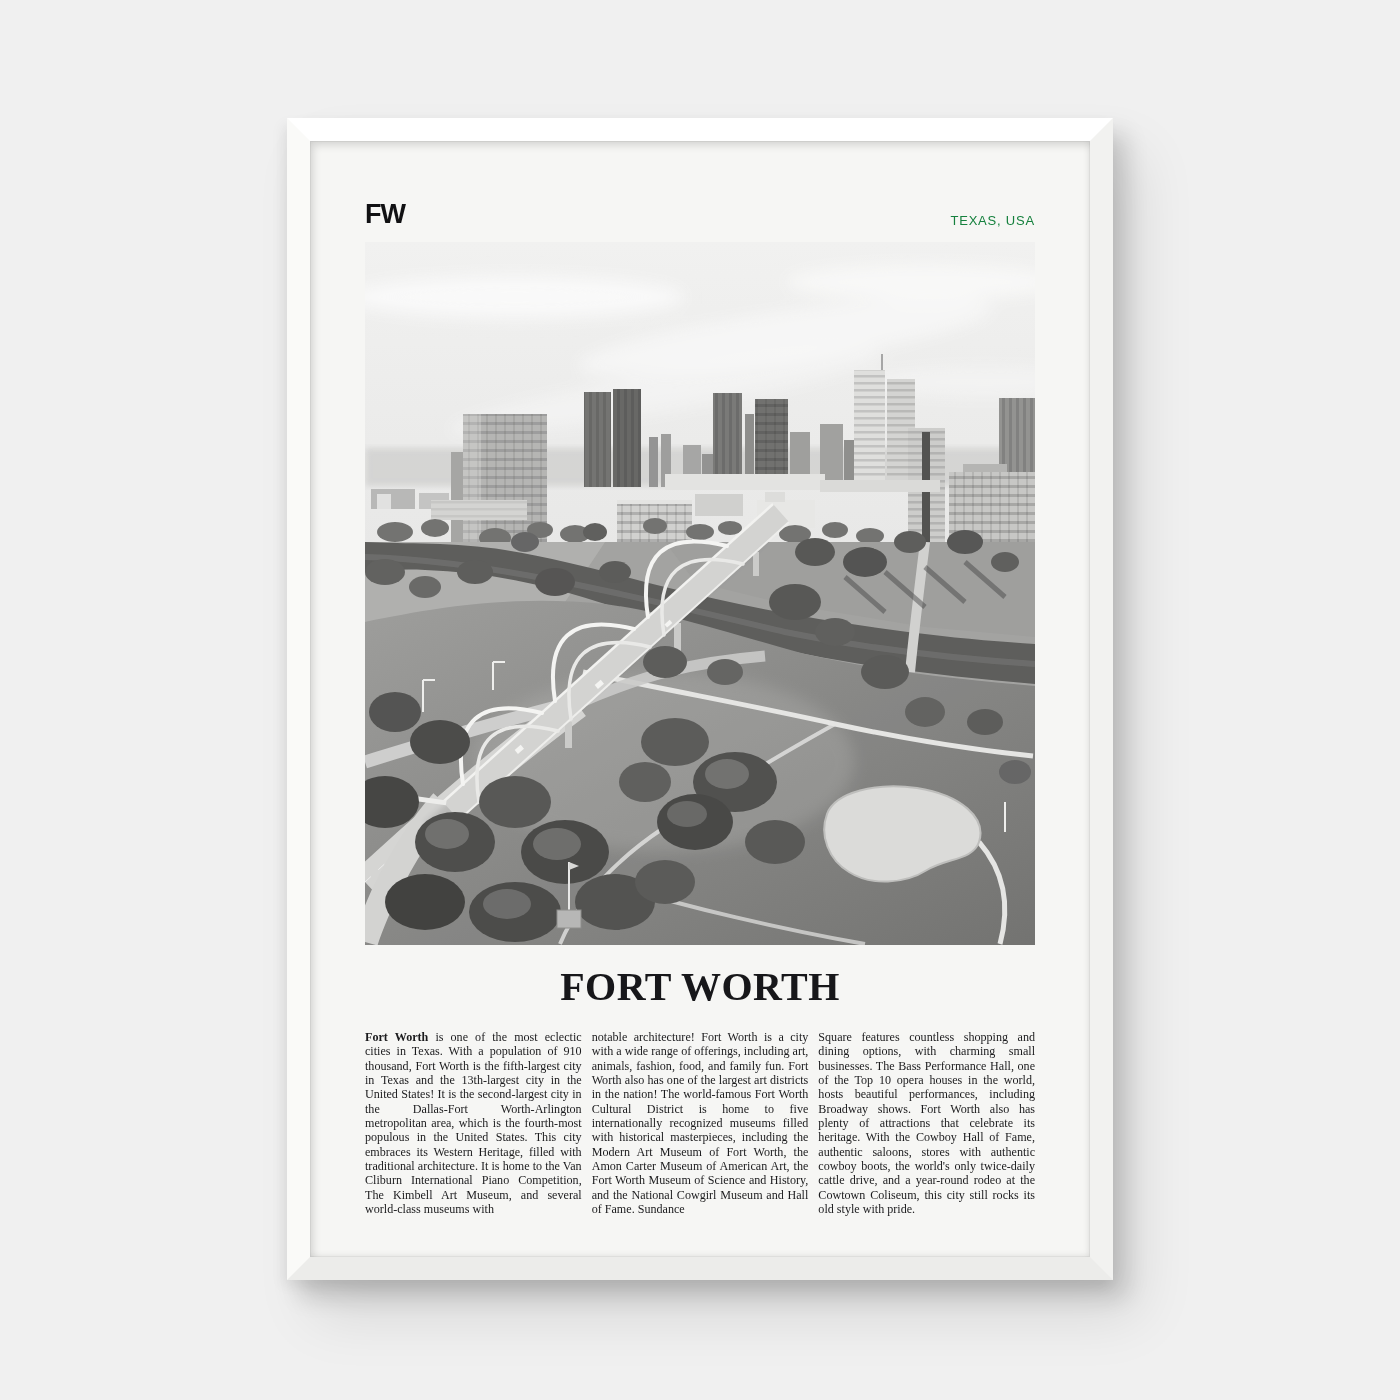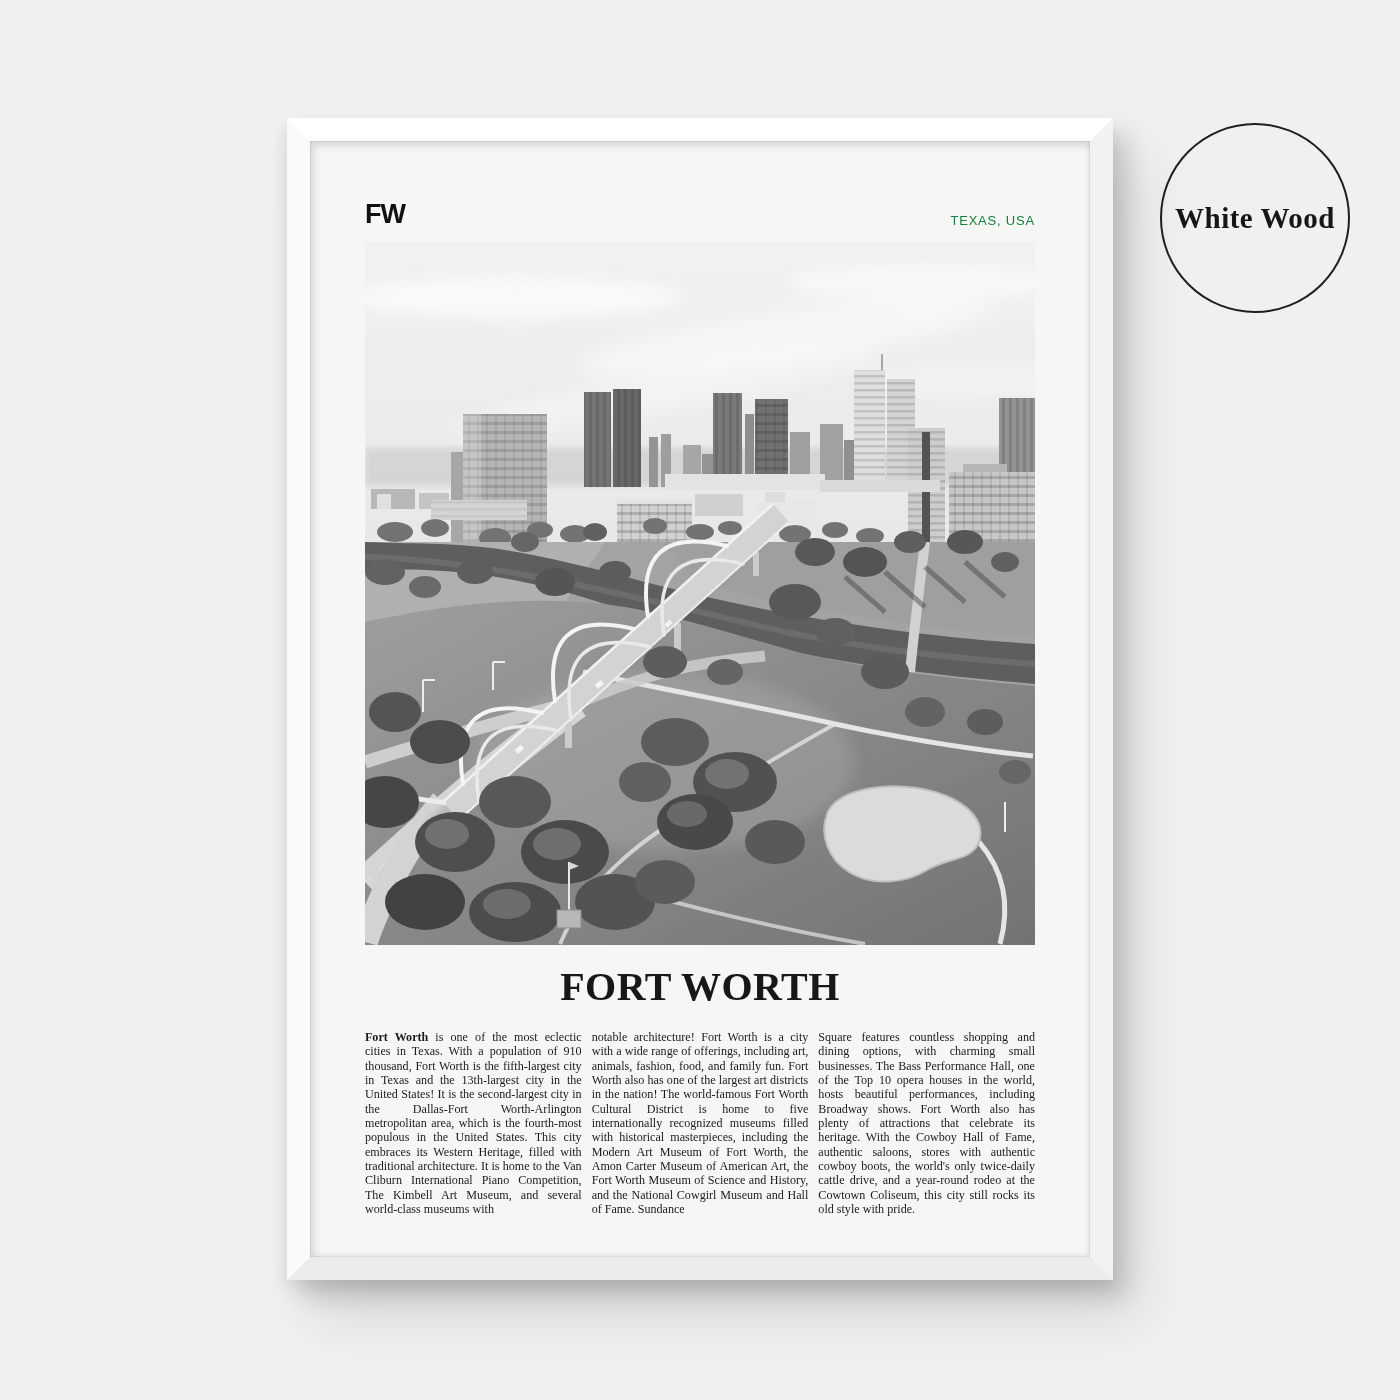--- a/index.html
+++ b/index.html
@@ -29,21 +29,21 @@
   .abbr{font-family:"Liberation Sans",sans-serif;font-weight:bold;
     font-size:27px;line-height:1;letter-spacing:-1px;color:#111113;}
   .loc{font-family:"Liberation Sans",sans-serif;font-size:13px;line-height:1.1;
     letter-spacing:0.8px;color:#15803d;}
   .photo{position:absolute;top:101px;left:55px;width:670px;height:703px;
     overflow:hidden;background:#e9e9e8;}
   .photo svg{display:block;}
   .title{position:absolute;top:824px;left:0;right:0;margin:0;text-align:center;
     font-family:"Liberation Serif",serif;font-weight:bold;font-size:40px;
     line-height:44px;letter-spacing:0.5px;color:#17171a;}
-  .body-cols{position:absolute;top:889px;left:55px;right:55px;display:flex;gap:10px;justify-content:flex-end;}
+  .body-cols{position:absolute;top:889px;left:55px;right:55px;display:flex;gap:10px;}
   .col{flex:1;margin:0;font-size:12.1px;line-height:14.35px;text-align:justify;
     color:#1b1b1d;}
   .col b{font-weight:bold;}
 
   
   .badge{
     position:absolute;left:1160px;top:123px;width:190px;height:190px;
     border:2px solid #1f1f1f;border-radius:50%;box-sizing:border-box;
     display:flex;align-items:center;justify-content:center;
   }
@@ -299,17 +299,14 @@
 
       <div class="body-cols">
         <p class="col"><b>Fort Worth</b><span> is one of the most eclectic cities in Texas. With a population of 910 thousand, Fort Worth is the fifth-largest city in Texas and the 13th-largest city in the United States! It is the second-largest city in the Dallas-Fort Worth-Arlington metropolitan area, which is the fourth-most populous in the United States. This city embraces its Western Heritage, filled with traditional architecture. It is home to the Van Cliburn International Piano Competition, The Kimbell Art Museum, and several world-class museums with</span></p>
         <p class="col">notable architecture! Fort Worth is a city with a wide range of offerings, including art, animals, fashion, food, and family fun. Fort Worth also has one of the largest art districts in the nation! The world-famous Fort Worth Cultural District is home to five internationally recognized museums filled with historical masterpieces, including the Modern Art Museum of Fort Worth, the Amon Carter Museum of American Art, the Fort Worth Museum of Science and History, and the National Cowgirl Museum and Hall of Fame. Sundance</p>
         <p class="col">Square features countless shopping and dining options, with charming small businesses. The Bass Performance Hall, one of the Top 10 opera houses in the world, hosts beautiful performances, including Broadway shows. Fort Worth also has plenty of attractions that celebrate its heritage. With the Cowboy Hall of Fame, authentic saloons, stores with authentic cowboy boots, the world's only twice-daily cattle drive, and a year-round rodeo at the Cowtown Coliseum, this city still rocks its old style with pride.</p>
       </div>
 
     </div>
   </div>
 
-  <div class="badge">
-    <span>White Wood</span>
-  </div>
 
 </div>
 
 </body></html>

